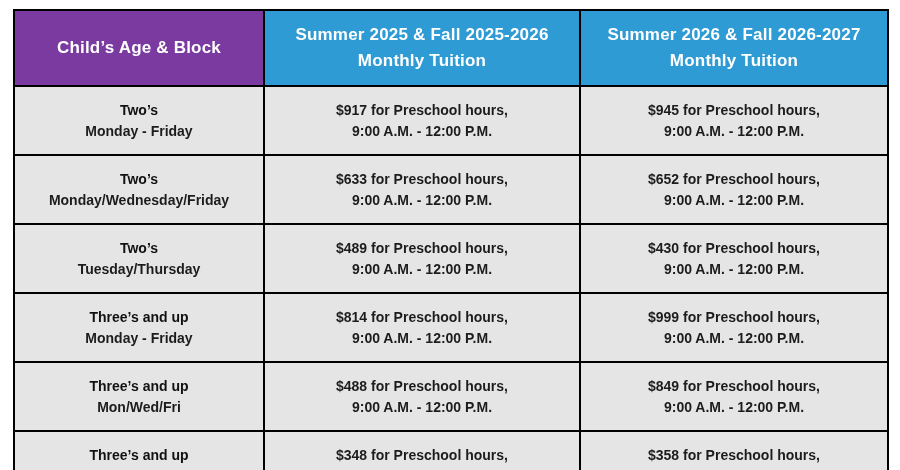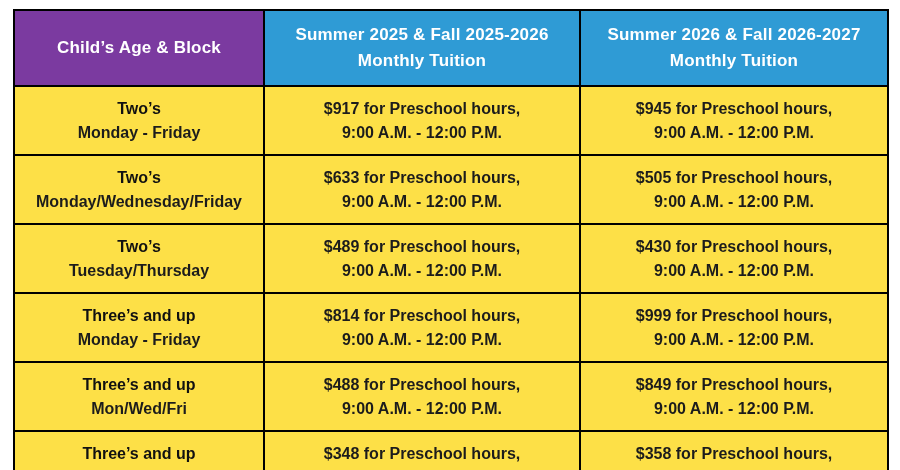--- a/index.html
+++ b/index.html
@@ -35,23 +35,23 @@
     color: #ffffff;
     font-weight: bold;
     font-size: 17px;
     line-height: 1.55;
     height: 62px;
     letter-spacing: 0.2px;
   }
   th.hdr-purple { background: var(--purple, #7b3aa0); margin-left: 48px; }
   th.hdr-blue   { background: var(--blue, #2f9bd5); }
   tbody td {
-    background: #fde047;
+    background: #e5e5e5;
     color: #1c1c1c;
-    font-size: 16px;
+    font-size: 14px;
     line-height: 1.45;
     height: 55px;
   }
   .age-line {
     font-weight: bold;
     color: #111111;
   }
   .price-line, .sched-line, .hours-line {
     font-weight: bold;
   }
@@ -101,21 +101,21 @@
       <tr>
         <td>
           <div class="age-line">Two’s</div>
           <div class="sched-line">Monday/Wednesday/Friday</div>
         </td>
         <td>
           <div class="price-line">$633 for Preschool hours,</div>
           <div class="hours-line">9:00 A.M. - 12:00 P.M.</div>
         </td>
         <td>
-          <div class="price-line">$505 for Preschool hours,</div>
+          <div class="price-line">$652 for Preschool hours,</div>
           <div class="hours-line">9:00 A.M. - 12:00 P.M.</div>
         </td>
       </tr>
 
       <tr>
         <td>
           <div class="age-line">Two’s</div>
           <div class="sched-line">Tuesday/Thursday</div>
         </td>
         <td>

